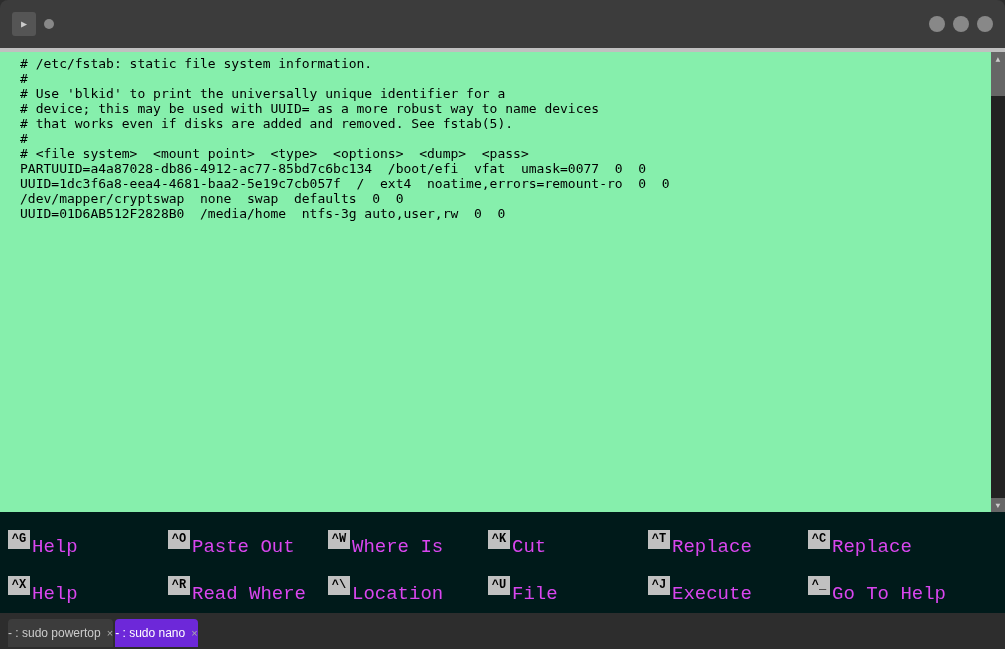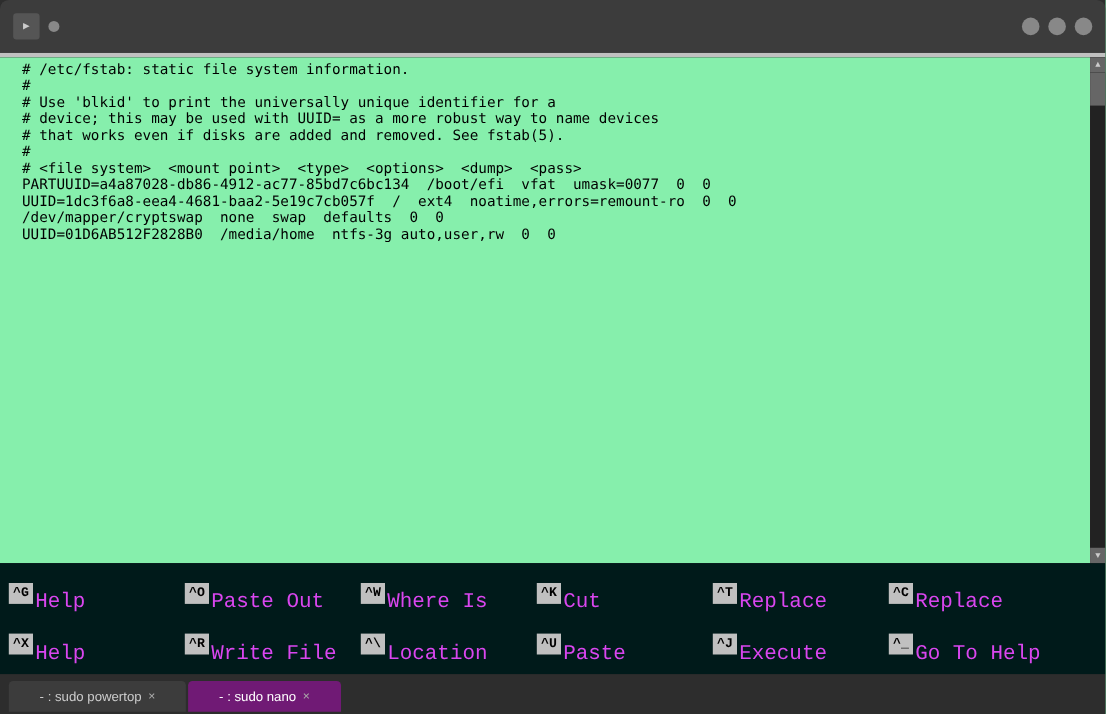--- a/index.html
+++ b/index.html
@@ -181,33 +181,33 @@
       align-items: center;
       padding: 4px 8px 0;
       gap: 2px;
       flex-shrink: 0;
       height: 36px;
     }
 
     .tab {
       background: #3c3c3c;
       color: #ccc;
-      padding: 4px 28px;
+      padding: 4px 0;
       border-radius: 4px 4px 0 0;
       font-size: 12px;
       font-family: sans-serif;
       display: flex;
       align-items: center;
       gap: 6px;
       cursor: pointer;
       height: 28px;
     }
 
     .tab.active {
-      background: #701a75;
+      background: #6d28d9;
       color: #fff;
     }
 
     .tab-close {
       font-size: 11px;
       color: #aaa;
       cursor: pointer;
     }
   </style>
 </head>
@@ -265,41 +265,41 @@
         <span class="shortcut-label">Help</span>
       </div>
     </div>
     <div class="shortcut-group">
       <div class="shortcut-item">
         <span class="shortcut-key">^O</span>
         <span class="shortcut-label">Paste Out</span>
       </div>
       <div class="shortcut-item">
         <span class="shortcut-key">^R</span>
-        <span class="shortcut-label">Write File</span>
+        <span class="shortcut-label">Read Where</span>
       </div>
     </div>
     <div class="shortcut-group">
       <div class="shortcut-item">
         <span class="shortcut-key">^W</span>
         <span class="shortcut-label">Where Is</span>
       </div>
       <div class="shortcut-item">
         <span class="shortcut-key">^\</span>
         <span class="shortcut-label">Location</span>
       </div>
     </div>
     <div class="shortcut-group">
       <div class="shortcut-item">
         <span class="shortcut-key">^K</span>
         <span class="shortcut-label">Cut</span>
       </div>
       <div class="shortcut-item">
         <span class="shortcut-key">^U</span>
-        <span class="shortcut-label">Paste</span>
+        <span class="shortcut-label">File</span>
       </div>
     </div>
     <div class="shortcut-group">
       <div class="shortcut-item">
         <span class="shortcut-key">^T</span>
         <span class="shortcut-label">Replace</span>
       </div>
       <div class="shortcut-item">
         <span class="shortcut-key">^J</span>
         <span class="shortcut-label">Execute</span>

